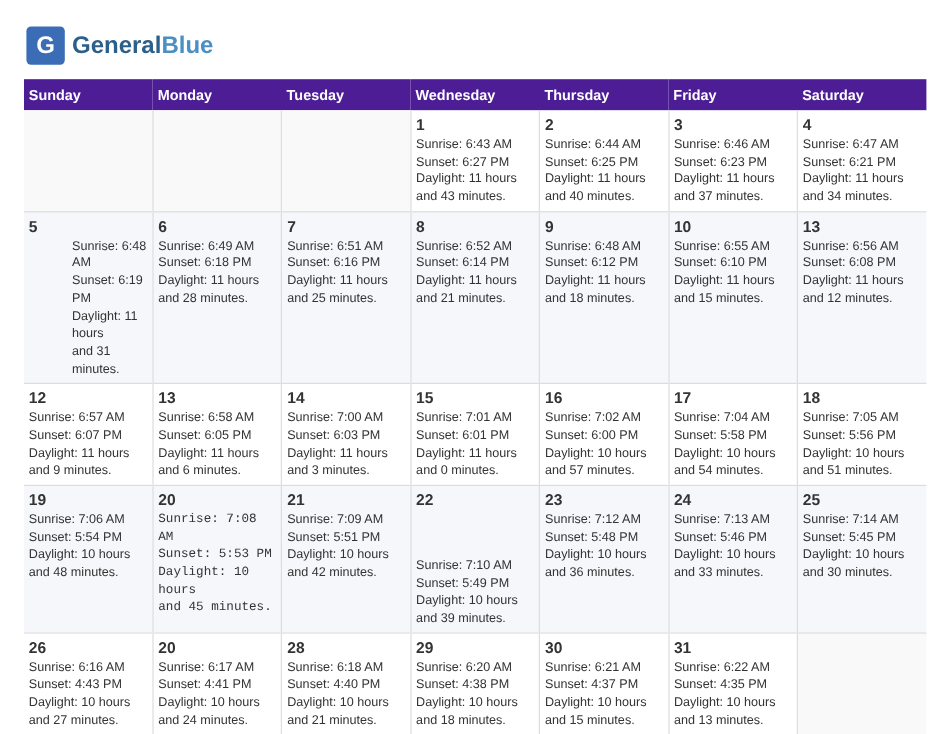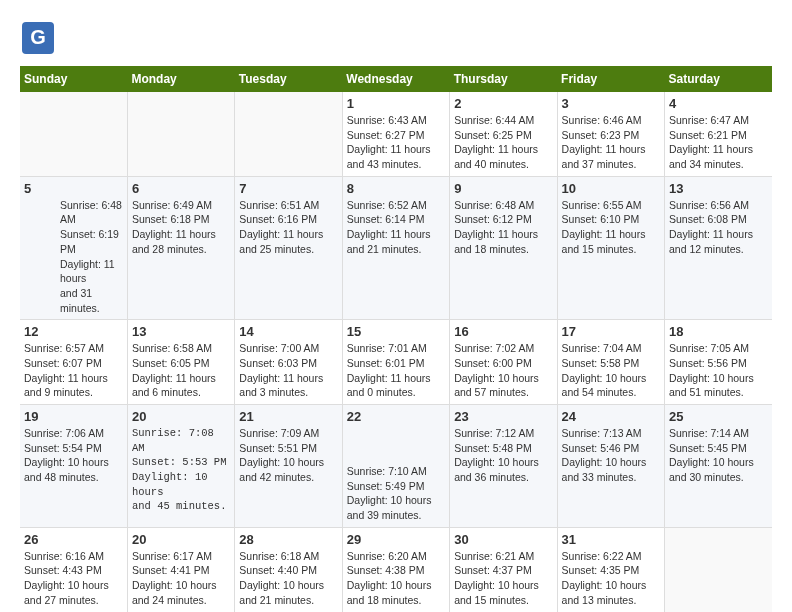--- a/index.html
+++ b/index.html
@@ -33,21 +33,21 @@
       font-size: 15px;
       color: #555;
       font-weight: normal;
     }
     table {
       width: 100%;
       border-collapse: collapse;
       font-size: 11px;
     }
     thead tr {
-      background-color: #4d7c0f;
+      background-color: #4c1d95;
       color: #fff;
     }
     thead th {
       padding: 6px 4px;
       text-align: left;
       font-size: 12px;
       font-weight: bold;
     }
     tbody tr {
       border-bottom: 1px solid #ddd;
@@ -87,20 +87,23 @@
 </head>
 <body>
 
 <div class="header">
   <div class="logo">
     <div style="display:flex;align-items:center;gap:4px;">
       <svg width="36" height="36" viewBox="0 0 36 36">
         <rect x="2" y="2" width="32" height="32" rx="4" fill="#3a6db5"></rect>
         <text x="18" y="24" text-anchor="middle" fill="white" font-size="20" font-weight="bold" font-family="Arial">G</text>
       </svg>
+      <div>
+        <div style="font-size:20px;font-weight:bold;color:#2c5f8a;line-height:1.1;">General<span style="color:#4a90c4;">Blue</span></div>
+      </div>
     </div>
   </div>
   <div class="title-block">
     <h1></h1>
     <h2></h2>
   </div>
 </div>
 
 <table>
   <thead>

